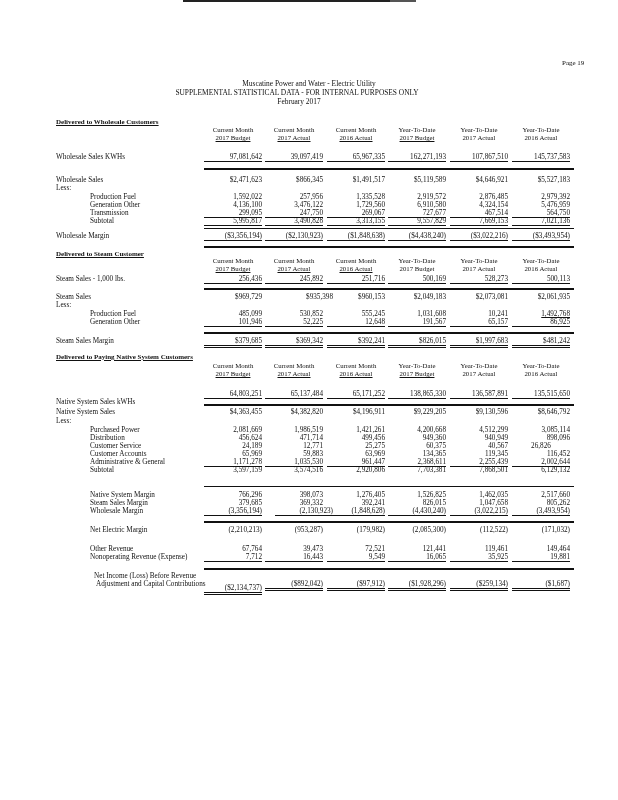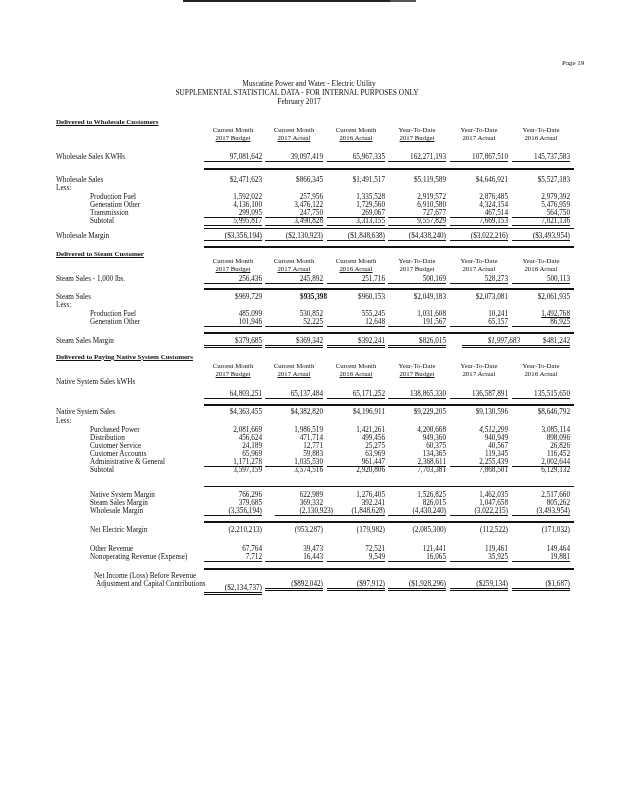--- a/index.html
+++ b/index.html
@@ -150,21 +150,21 @@
     <div class="lbl l1" style="top: 275px;">Steam Sales - 1,000 lbs.</div>
     <div class="num ul" style="left: 204px; top: 275px;">256,436</div>
     <div class="num ul" style="left: 265px; top: 275px;">245,892</div>
     <div class="num ul" style="left: 327px; top: 275px;">251,716</div>
     <div class="num ul" style="left: 388px; top: 275px;">500,169</div>
     <div class="num ul" style="left: 450px; top: 275px;">528,273</div>
     <div class="num ul" style="left: 512px; top: 275px;">500,113</div>
     <div class="hline thick" style="left: 204px; top: 288px; width: 370px;"></div>
     <div class="lbl l1" style="top: 293px;">Steam Sales</div>
     <div class="num" style="left: 204px; top: 293px;">$969,729</div>
-    <div class="num" style="left: 269px; top: 293px; font-weight: bold;">$935,398</div>
+    <div class="num" style="left: 275px; top: 293px;">$935,398</div>
     <div class="num" style="left: 327px; top: 293px;">$960,153</div>
     <div class="num" style="left: 388px; top: 293px;">$2,049,183</div>
     <div class="num" style="left: 450px; top: 293px;">$2,073,081</div>
     <div class="num" style="left: 512px; top: 293px;">$2,061,935</div>
     <div class="lbl l1" style="top: 301px;">Less:</div>
     <div class="lbl l2" style="top: 310px;">Production Fuel</div>
     <div class="num" style="left: 204px; top: 310px;">485,099</div>
     <div class="num" style="left: 265px; top: 310px;">530,852</div>
     <div class="num" style="left: 327px; top: 310px;">555,245</div>
     <div class="num" style="left: 388px; top: 310px;">1,031,608</div>
@@ -176,21 +176,21 @@
     <div class="num ul" style="left: 327px; top: 318px;">12,648</div>
     <div class="num ul" style="left: 388px; top: 318px;">191,567</div>
     <div class="num ul" style="left: 450px; top: 318px;">65,157</div>
     <div class="num ul" style="left: 512px; top: 318px;">86,925</div>
     <div class="hline thick" style="left: 204px; top: 332px; width: 370px;"></div>
     <div class="lbl l1" style="top: 337px;">Steam Sales Margin</div>
     <div class="num dul" style="left: 204px; top: 337px;">$379,685</div>
     <div class="num dul" style="left: 265px; top: 337px;">$369,342</div>
     <div class="num dul" style="left: 327px; top: 337px;">$392,241</div>
     <div class="num dul" style="left: 388px; top: 337px;">$826,015</div>
-    <div class="num dul" style="left: 462px; top: 337px; font-style: italic;">$1,997,683</div>
+    <div class="num dul" style="left: 450px; top: 337px;">$1,997,683</div>
     <div class="num dul" style="left: 512px; top: 337px;">$481,242</div>
     <div class="sec-title" style="top: 353px;">Delivered to Paying Native System Customers</div>
     <div class="colhdr" style="left: 202px; top: 362px;">
       <span class="a">Current Month</span>
       <span class="b u">2017 Budget</span>
     </div>
     <div class="colhdr" style="left: 263px; top: 362px;">
       <span class="a">Current Month</span>
       <span class="b u">2017 Actual</span>
     </div>
@@ -203,57 +203,57 @@
       <span class="b u">2017 Budget</span>
     </div>
     <div class="colhdr" style="left: 448px; top: 362px;">
       <span class="a">Year-To-Date</span>
       <span class="b">2017 Actual</span>
     </div>
     <div class="colhdr" style="left: 510px; top: 362px;">
       <span class="a">Year-To-Date</span>
       <span class="b">2016 Actual</span>
     </div>
-    <div class="lbl l1" style="top: 378px;">Native System Sales kWHs</div>
+    <div class="lbl l1" style="top: 398px;">Native System Sales kWHs</div>
     <div class="num ul" style="left: 204px; top: 390px;">64,803,251</div>
     <div class="num ul" style="left: 265px; top: 390px;">65,137,484</div>
     <div class="num ul" style="left: 327px; top: 390px;">65,171,252</div>
     <div class="num ul" style="left: 388px; top: 390px;">138,865,330</div>
     <div class="num ul" style="left: 450px; top: 390px;">136,587,891</div>
     <div class="num ul" style="left: 512px; top: 390px;">135,515,650</div>
     <div class="hline thick" style="left: 204px; top: 404px; width: 370px;"></div>
     <div class="lbl l1" style="top: 408px;">Native System Sales</div>
     <div class="num" style="left: 204px; top: 408px;">$4,363,455</div>
     <div class="num" style="left: 265px; top: 408px;">$4,382,820</div>
     <div class="num" style="left: 327px; top: 408px;">$4,196,911</div>
     <div class="num" style="left: 388px; top: 408px;">$9,229,205</div>
     <div class="num" style="left: 450px; top: 408px;">$9,130,596</div>
     <div class="num" style="left: 512px; top: 408px;">$8,646,792</div>
     <div class="lbl l1" style="top: 417px;">Less:</div>
     <div class="lbl l2" style="top: 426px;">Purchased Power</div>
     <div class="num" style="left: 204px; top: 426px;">2,081,669</div>
     <div class="num" style="left: 265px; top: 426px;">1,986,519</div>
     <div class="num" style="left: 327px; top: 426px;">1,421,261</div>
     <div class="num" style="left: 388px; top: 426px;">4,200,668</div>
-    <div class="num" style="left: 450px; top: 426px; font-style: italic;">4,512,299</div>
+    <div class="num" style="left: 450px; top: 426px;">4,512,299</div>
     <div class="num" style="left: 512px; top: 426px;">3,085,114</div>
     <div class="lbl l2" style="top: 434px;">Distribution</div>
     <div class="num" style="left: 204px; top: 434px;">456,624</div>
     <div class="num" style="left: 265px; top: 434px;">471,714</div>
     <div class="num" style="left: 327px; top: 434px;">499,456</div>
     <div class="num" style="left: 388px; top: 434px;">949,360</div>
     <div class="num" style="left: 450px; top: 434px;">940,949</div>
     <div class="num" style="left: 512px; top: 434px;">898,096</div>
     <div class="lbl l2" style="top: 442px;">Customer Service</div>
     <div class="num" style="left: 204px; top: 442px;">24,189</div>
     <div class="num" style="left: 265px; top: 442px;">12,771</div>
     <div class="num" style="left: 327px; top: 442px;">25,275</div>
     <div class="num" style="left: 388px; top: 442px;">60,375</div>
     <div class="num" style="left: 450px; top: 442px;">40,567</div>
-    <div class="num" style="left: 512px; top: 442px;">26,826</div>
+    <div class="num" style="left: 512px; top: 442px; text-align: center;">26,826</div>
     <div class="lbl l2" style="top: 450px;">Customer Accounts</div>
     <div class="num" style="left: 204px; top: 450px;">65,969</div>
     <div class="num" style="left: 265px; top: 450px;">59,883</div>
     <div class="num" style="left: 327px; top: 450px;">63,969</div>
     <div class="num" style="left: 388px; top: 450px;">134,365</div>
     <div class="num" style="left: 450px; top: 450px;">119,345</div>
     <div class="num" style="left: 512px; top: 450px;">116,452</div>
     <div class="lbl l2" style="top: 458px;">Administrative &amp; General</div>
     <div class="num ul" style="left: 204px; top: 458px;">1,171,278</div>
     <div class="num ul" style="left: 265px; top: 458px;">1,035,530</div>
@@ -264,21 +264,21 @@
     <div class="lbl l2" style="top: 466px;">Subtotal</div>
     <div class="num" style="left: 204px; top: 466px;">3,597,159</div>
     <div class="num" style="left: 265px; top: 466px;">3,574,516</div>
     <div class="num" style="left: 327px; top: 466px;">2,920,806</div>
     <div class="num" style="left: 388px; top: 466px;">7,703,381</div>
     <div class="num" style="left: 450px; top: 466px;">7,868,501</div>
     <div class="num" style="left: 512px; top: 466px;">6,129,132</div>
     <div class="hline" style="left: 204px; top: 486px; width: 370px;"></div>
     <div class="lbl l2" style="top: 491px;">Native System Margin</div>
     <div class="num" style="left: 204px; top: 491px;">766,296</div>
-    <div class="num" style="left: 265px; top: 491px;">622,989</div>
+    <div class="num" style="left: 265px; top: 491px;">398,073</div>
     <div class="num" style="left: 327px; top: 491px;">1,276,405</div>
     <div class="num" style="left: 388px; top: 491px;">1,526,825</div>
     <div class="num" style="left: 450px; top: 491px;">1,462,035</div>
     <div class="num" style="left: 512px; top: 491px;">2,517,660</div>
     <div class="lbl l2" style="top: 499px;">Steam Sales Margin</div>
     <div class="num" style="left: 204px; top: 499px;">379,685</div>
     <div class="num" style="left: 265px; top: 499px;">369,332</div>
     <div class="num" style="left: 327px; top: 499px;">392,241</div>
     <div class="num" style="left: 388px; top: 499px;">826,015</div>
     <div class="num" style="left: 450px; top: 499px;">1,047,658</div>

